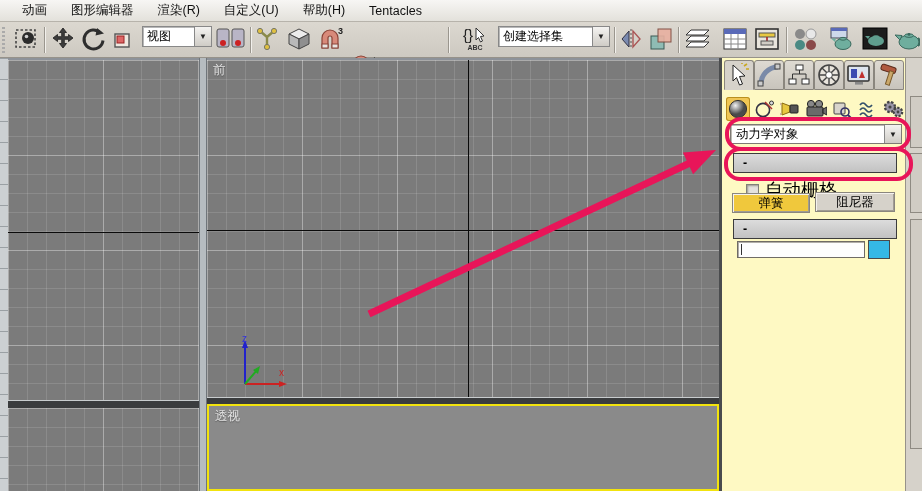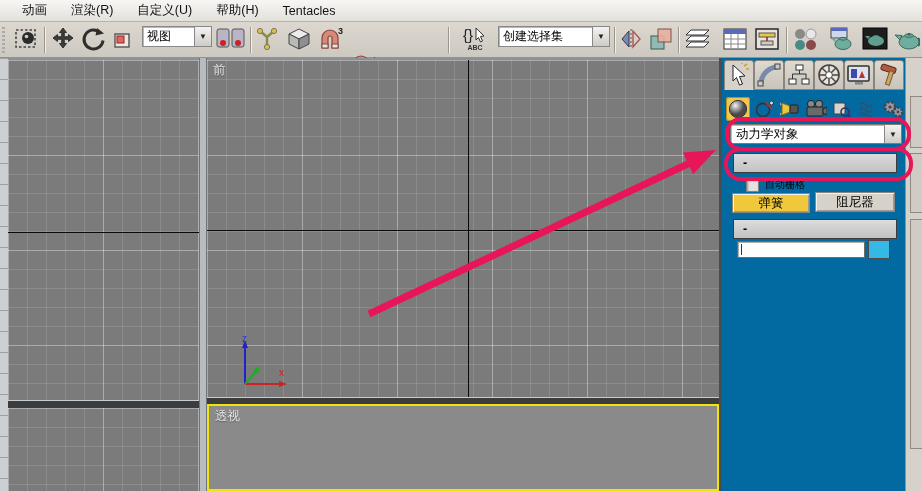--- a/index.html
+++ b/index.html
@@ -42,21 +42,21 @@
       linear-gradient(to bottom, rgba(255,255,255,.12) 1px, transparent 1px);
     background-size:95px 95px, 95px 95px, 19px 19px, 19px 19px; overflow:hidden; }
   .vp-label { position:absolute; left:6px; top:2px; color:#e2e2e2; font-size:12.5px; text-shadow:0 1px 1px rgba(0,0,0,.35); }
   .axis-h { position:absolute; left:0; width:100%; height:1px; background:#0a0a0a; }
   .axis-v { position:absolute; top:0; height:100%; width:1px; background:#0a0a0a; }
   .vdiv { position:absolute; background:#b6bcc0; border-left:1px solid #6f757a; border-right:1px solid #6f757a; }
   .hdiv { position:absolute; background:#3a3c3e; border-top:1px solid #c8ccce; }
   .persp-vp { position:absolute; background:#8a8a8a; border:2px solid #f2e30d; overflow:hidden; }
 
   
-  .cpanel { position:absolute; left:722px; top:58px; width:200px; height:433px; background:#0369a1; }
+  .cpanel { position:absolute; left:722px; top:58px; width:200px; height:433px; background:#fef9c3; }
   .cp-tabs { position:absolute; left:2px; top:2px; width:182px; height:31px; display:flex; }
   .cp-tab { width:30px; height:30px; border:1px solid #8a867e; border-bottom:1px solid #8a867e;
     background:linear-gradient(#dedad2,#c8c4bc); display:flex; align-items:center; justify-content:center;
     border-radius:3px 3px 0 0; margin-right:0px; }
   .cp-tab.active { background:#d6d2ca; border-bottom:1px solid #d6d2ca; }
   .cp-cats { position:absolute; left:4px; top:38px; width:186px; height:26px; display:flex; gap:2px; align-items:center; }
   .cp-cat { width:24px; height:24px; display:flex; align-items:center; justify-content:center; border-radius:3px; }
   .cp-cat.active { background:#f0c654; box-shadow:inset 0 0 0 1px #b98f1e; }
   .cp-dd { position:absolute; left:8px; top:66px; width:172px; height:20px; background:#fff;
     border:1px solid #7e7a74; box-shadow:inset 1px 1px 0 #bdbab4; display:flex; align-items:center; }
@@ -84,20 +84,21 @@
   .stub { position:absolute; left:4px; width:20px; border:1px solid #8e8a82; background:#d0ccc4; }
 
   
   .overlay { position:absolute; left:0; top:0; width:922px; height:491px; pointer-events:none; }
 </style>
 </head>
 <body>
 
 <div class="menubar">
   <span class="menu-item">动画</span>
+  <span class="menu-item">图形编辑器</span>
   <span class="menu-item">渲染(R)</span>
   <span class="menu-item">自定义(U)</span>
   <span class="menu-item">帮助(H)</span>
   <span class="menu-item">Tentacles</span>
 </div>
 
 <div class="toolbar">
   <div class="handle"></div>
 
   <div class="tb ticon" style="left:13px">
@@ -429,21 +430,21 @@
     <span class="ddtext">动力学对象</span>
     <span class="ddbtn">▼</span>
   </div>
 
   <div class="rollout" style="top:95px">
     <span class="minus">-</span>
   </div>
 
   <div class="checkbox-row">
     <span class="checkbox"></span>
-    <span style="font-size:10px">自动栅格</span>
+    <span style="font-size:18px">自动栅格</span>
   </div>
 
   <div class="cp-btn yellow" style="left:10px; top:135px; width:78px">
     <span>弹簧</span>
   </div>
   <div class="cp-btn gray" style="left:93px; top:134px; width:80px">
     <span>阻尼器</span>
   </div>
 
   <div class="rollout" style="top:161px">

